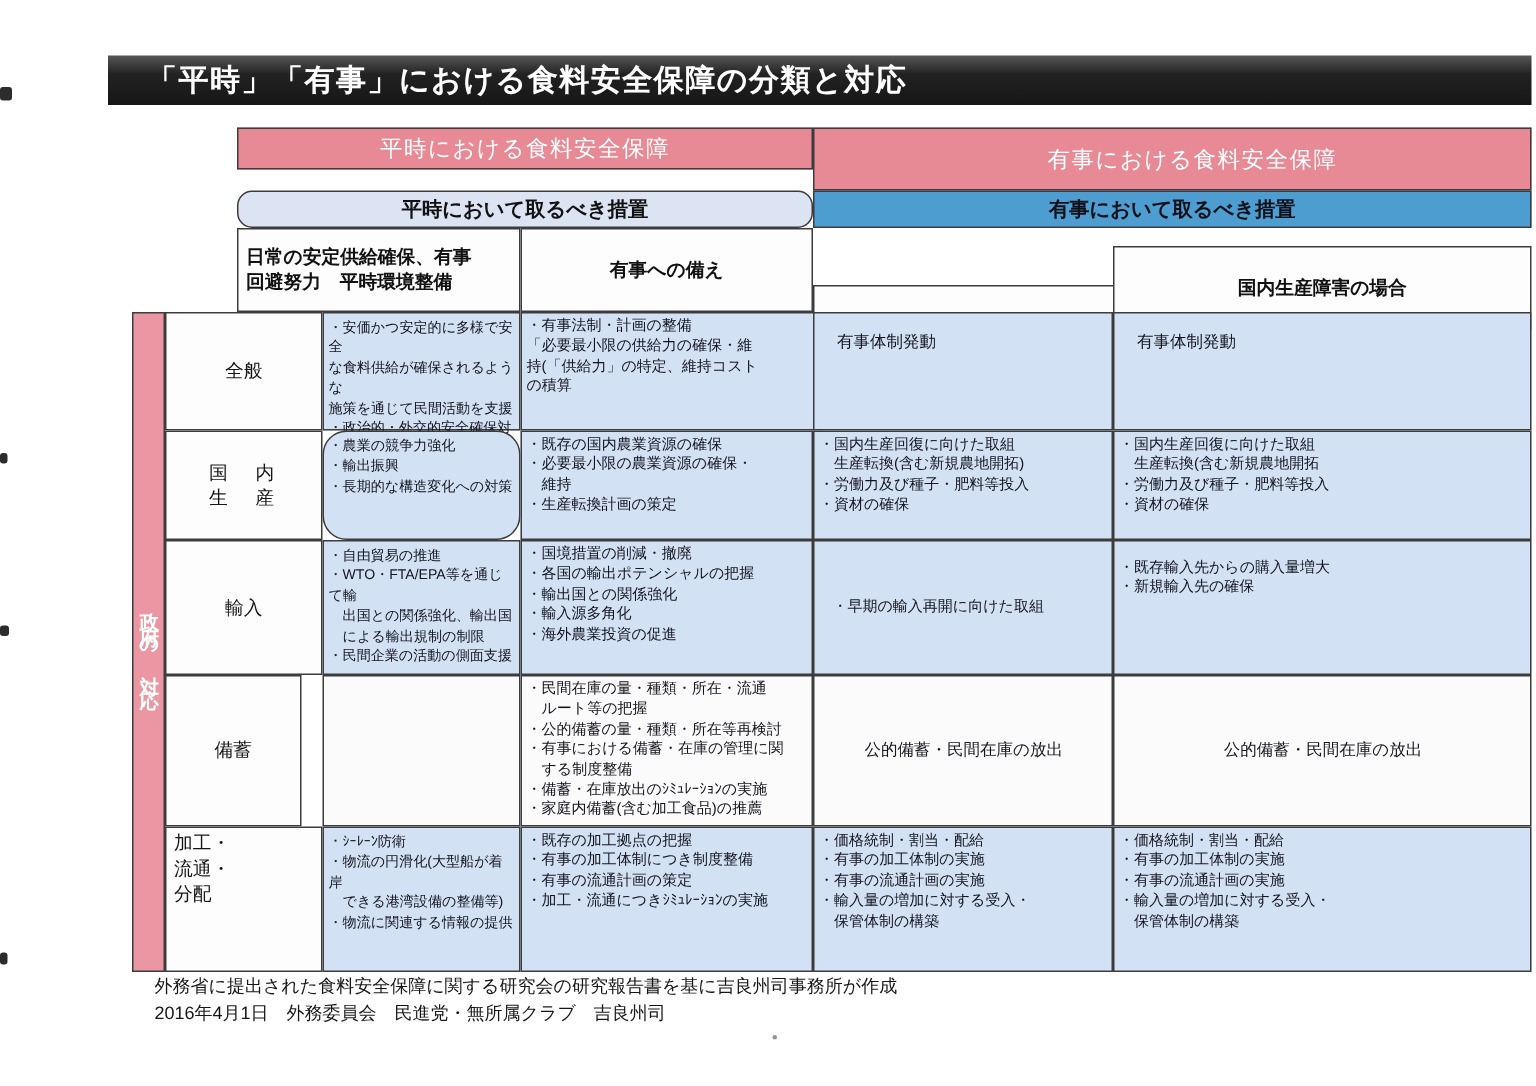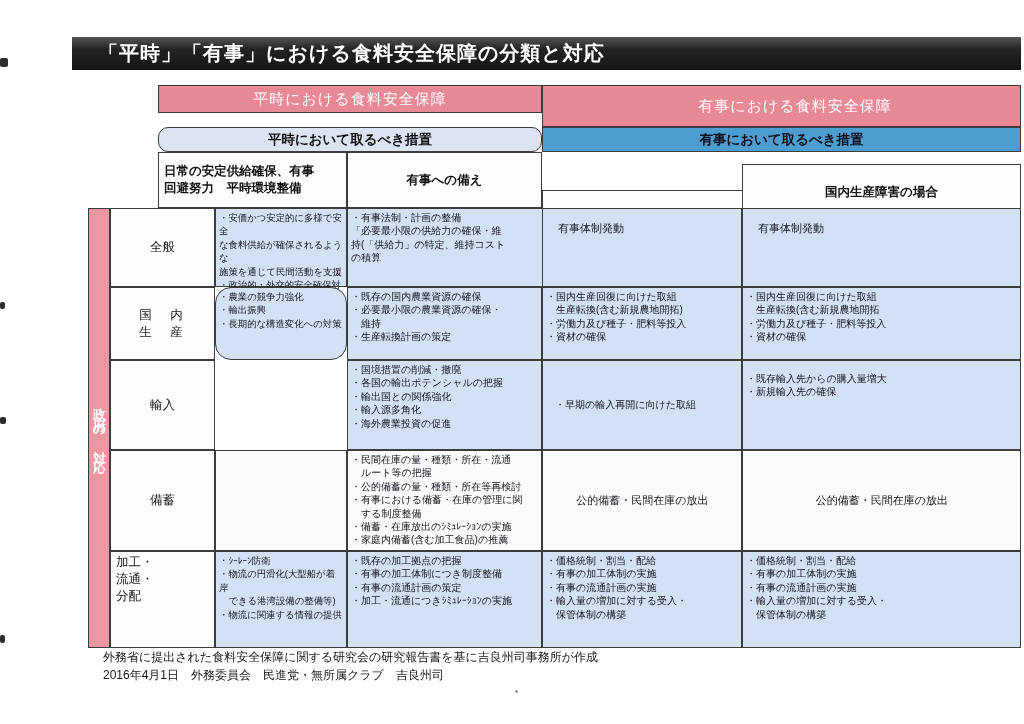--- a/index.html
+++ b/index.html
@@ -66,21 +66,21 @@
   <div class="cell hdr-col" style="left:347px;top:152px;width:195px;height:56px;">有事への備え</div>
   <div class="cell hdr-col" style="left:542px;top:152px;width:236px;height:56px;margin-top:38px;">輸入途絶の場合</div>
   <div class="cell hdr-col" style="left:742px;top:152px;width:279px;height:56px;margin-top:12px;">国内生産障害の場合</div>
 
   <div class="cell side-strip" style="left:88px;top:208px;width:22px;height:440px;">政府の対応</div>
 
   <div class="cell label-cell" style="left:110px;top:208px;width:105px;height:79px;">全般</div>
   <div class="cell label-cell sp" style="left:110px;top:287px;width:105px;height:73px;">国　内
 生　産</div>
   <div class="cell label-cell" style="left:110px;top:360px;width:105px;height:90px;">輸入</div>
-  <div class="cell label-cell" style="left:110px;top:450px;width:105px;height:101px;">備蓄</div>
+  <div class="cell label-cell" style="left:110px;top:450px;width:91px;height:101px;">備蓄</div>
   <div class="cell label-cell left" style="left:110px;top:551px;width:105px;height:97px;font-family:Liberation Mono, monospace;">加工・
 流通・
 分配</div>
 
   <div class="cell body-cell small" style="left:215px;top:208px;width:132px;height:79px;">・安価かつ安定的に多様で安全
 な食料供給が確保されるような
 施策を通じて民間活動を支援
 ・政治的・外交的安全確保対策</div>
   <div class="cell body-cell" style="left:347px;top:208px;width:201px;height:79px;">・有事法制・計画の整備
 「必要最小限の供給力の確保・維
@@ -98,20 +98,25 @@
 ・生産転換計画の策定</div>
   <div class="cell body-cell" style="left:542px;top:287px;width:200px;height:73px;">・国内生産回復に向けた取組
 　生産転換(含む新規農地開拓)
 ・労働力及び種子・肥料等投入
 ・資材の確保</div>
   <div class="cell body-cell" style="left:742px;top:287px;width:279px;height:73px;">・国内生産回復に向けた取組
 　生産転換(含む新規農地開拓
 ・労働力及び種子・肥料等投入
 ・資材の確保</div>
 
+  <div class="cell body-cell small" style="left:215px;top:360px;width:132px;height:90px;">・自由貿易の推進
+・WTO・FTA/EPA等を通じて輸
+　出国との関係強化、輸出国
+　による輸出規制の制限
+・民間企業の活動の側面支援</div>
   <div class="cell body-cell" style="left:347px;top:360px;width:195px;height:90px;">・国境措置の削減・撤廃
 ・各国の輸出ポテンシャルの把握
 ・輸出国との関係強化
 ・輸入源多角化
 ・海外農業投資の促進</div>
   <div class="cell body-cell vcenter" style="left:542px;top:360px;width:200px;height:90px;">・早期の輸入再開に向けた取組</div>
   <div class="cell body-cell toppad" style="left:742px;top:360px;width:279px;height:90px;">・既存輸入先からの購入量増大
 ・新規輸入先の確保</div>
 
   <div class="cell body-cell white" style="left:215px;top:450px;width:132px;height:101px;"></div>

